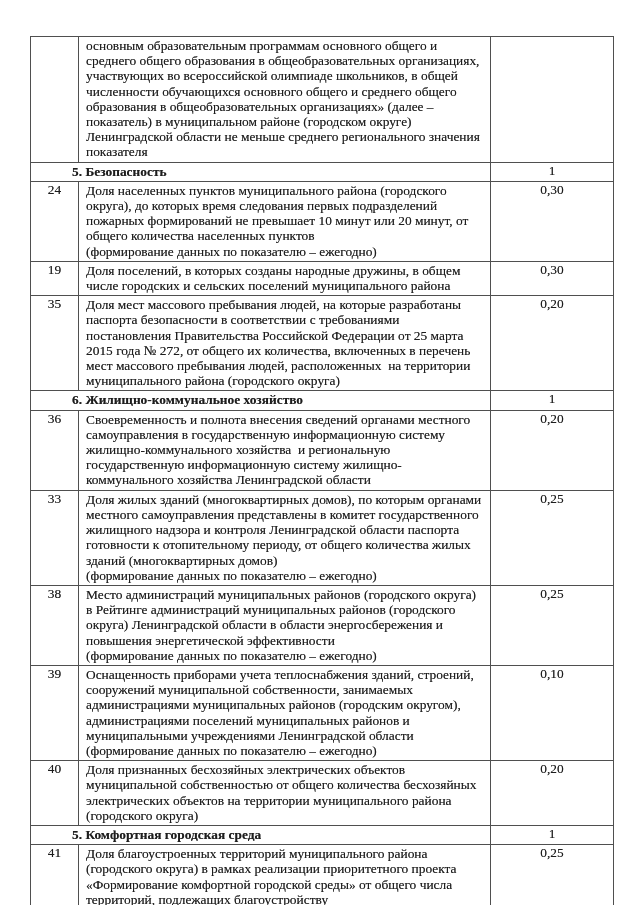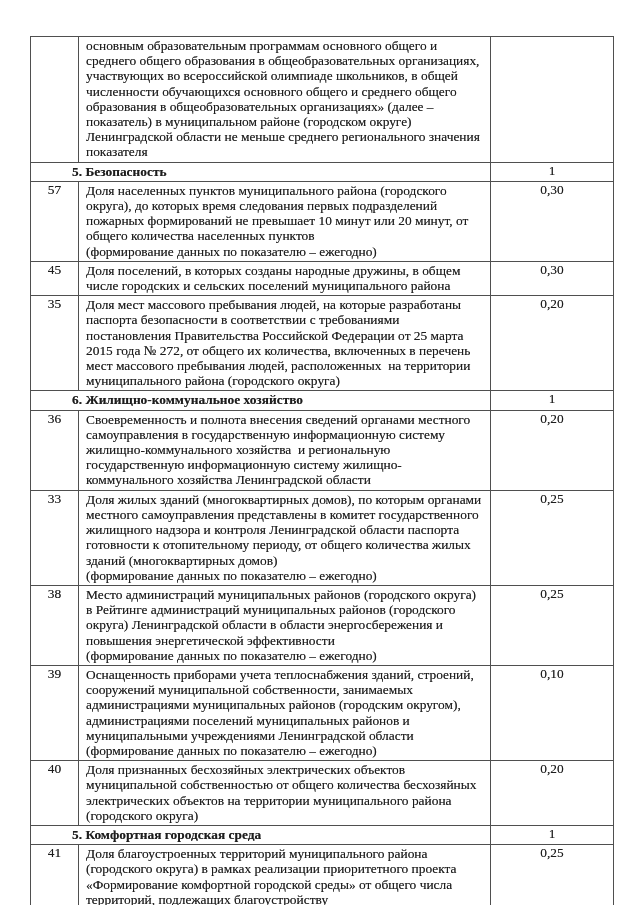--- a/index.html
+++ b/index.html
@@ -68,28 +68,28 @@
         <td class="desc">основным образовательным программам основного общего и среднего общего образования в общеобразовательных организациях, участвующих во всероссийской олимпиаде школьников, в общей численности обучающихся основного общего и среднего общего образования в общеобразовательных организациях» (далее – показатель) в муниципальном районе (городском округе) Ленинградской области не меньше среднего регионального значения показателя</td>
         <td class="val"></td>
       </tr>
 
       <tr class="sec-row">
         <td class="sec" colspan="2">5. Безопасность</td>
         <td class="val">1</td>
       </tr>
 
       <tr>
-        <td class="num">57</td>
+        <td class="num">24</td>
         <td class="desc">Доля населенных пунктов муниципального района (городского округа), до которых время следования первых подразделений пожарных формирований не превышает 10 минут или 20 минут, от общего количества населенных пунктов
 (формирование данных по показателю – ежегодно)</td>
         <td class="val">0,30</td>
       </tr>
 
       <tr>
-        <td class="num">45</td>
+        <td class="num">19</td>
         <td class="desc">Доля поселений, в которых созданы народные дружины, в общем числе городских и сельских поселений муниципального района</td>
         <td class="val">0,30</td>
       </tr>
 
 
       <tr>
         <td class="num">35</td>
         <td class="desc">Доля мест массового пребывания людей, на которые разработаны паспорта безопасности в соответствии с требованиями постановления Правительства Российской Федерации от 25 марта 2015 года № 272, от общего их количества, включенных в перечень мест массового пребывания людей, расположенных  на территории муниципального района (городского округа)</td>
         <td class="val">0,20</td>
       </tr>

